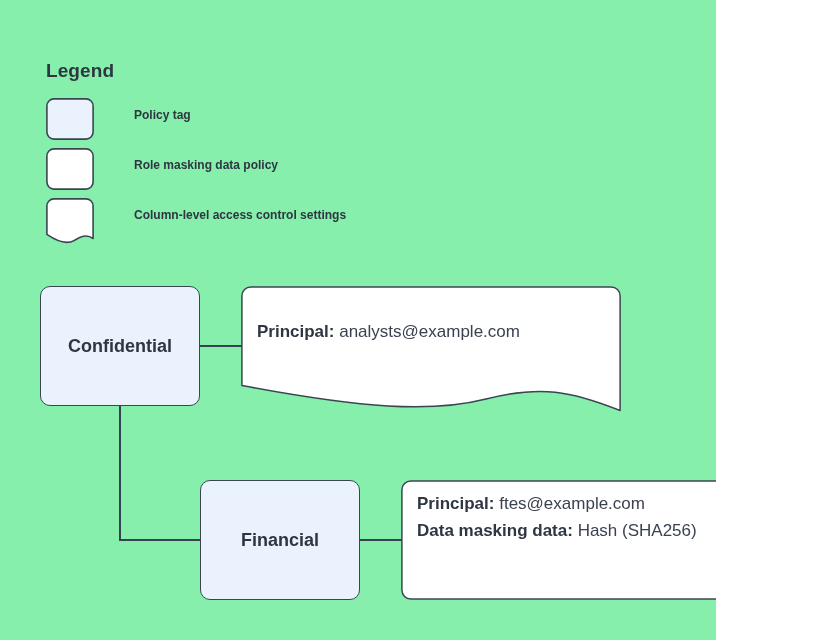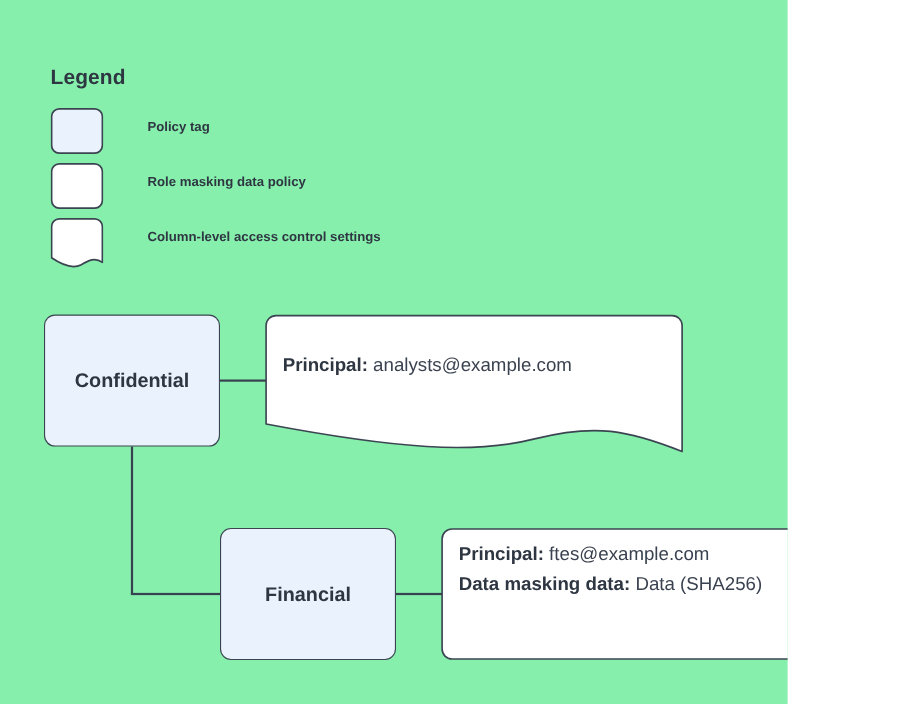--- a/index.html
+++ b/index.html
@@ -176,18 +176,18 @@
     <svg class="card-shape" viewBox="0 0 379 120" preserveAspectRatio="none">
       <rect x="0.9" y="0.9" width="377.2" height="118.2" rx="9" ry="9" fill="#ffffff" stroke="#3b4551" stroke-width="1.5"></rect>
     </svg>
     <div class="card-text">
       <div class="card-line">
         <span class="card-key">Principal:</span>
         <span class="card-val">ftes@example.com</span>
       </div>
       <div class="card-line">
         <span class="card-key">Data masking data:</span>
-        <span class="card-val">Data (SHA256)</span>
+        <span class="card-val">Hash (SHA256)</span>
       </div>
     </div>
   </div>
 
 </div>
 
 </body></html>

